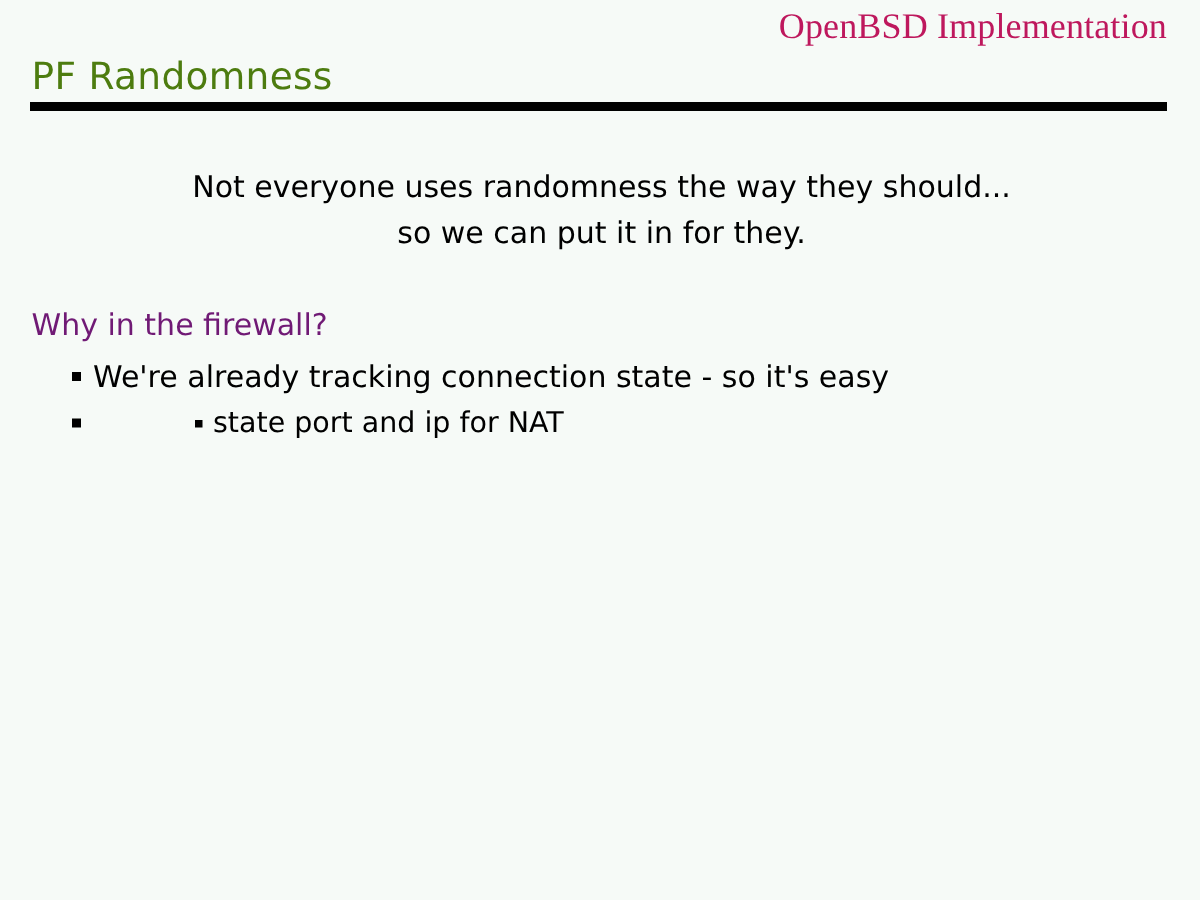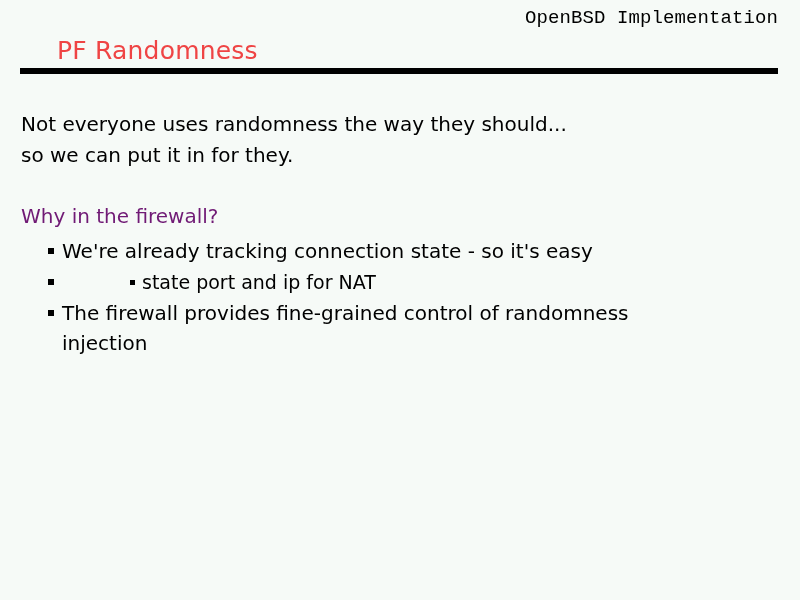--- a/index.html
+++ b/index.html
@@ -25,38 +25,37 @@
   .slide-header {
     position: absolute;
     left: 0;
     top: 0;
     width: 800px;
   }
   .header-kicker {
     position: absolute;
     right: 22px;
     top: 6px;
-    font-size: 19px;
+    font-size: 24px;
     line-height: 24px;
-    font-family: Liberation Mono, monospace;
+    font-family: Liberation Serif, serif;
     letter-spacing: 0.1px;
     white-space: nowrap;
-    color: #000000;
+    color: #be185d;
   }
   .slide-title {
     position: absolute;
     left: 21px;
     top: 36px;
     font-size: 25px;
     line-height: 30px;
     font-family: "DejaVu Sans", sans-serif;
     letter-spacing: 0.2px;
     white-space: nowrap;
-    color: #ef4444;
-    margin-left: 36px;
+    color: #4d7c0f;
   }
   .title-rule {
     position: absolute;
     left: 20px;
     top: 68px;
     width: 758px;
     height: 6px;
     background: #000000;
   }
 
@@ -71,20 +70,21 @@
     position: absolute;
     left: 21px;
     top: 9px;
     width: 760px;
   }
   .intro-line {
     font-size: 20px;
     line-height: 31px;
     white-space: nowrap;
     color: #000;
+    text-align: center;
   }
 
   .question-line {
     position: absolute;
     left: 21px;
     top: 102px;
     font-size: 20px;
     line-height: 29px;
     white-space: nowrap;
     color: #701a75;
@@ -176,21 +176,17 @@
       <li class="bullet-item level-1">
         <span class="bullet-marker"></span>
         <ul class="sub-list">
           <li class="sub-item">
             <span class="sub-marker"></span>
             <span class="sub-text">state port and ip for NAT</span>
           </li>
         </ul>
       </li>
 
-      <li class="bullet-item level-1">
-        <span class="bullet-marker"></span>
-        <span class="bullet-text">The firewall provides fine-grained control of randomness injection</span>
-      </li>
 
     </ul>
 
   </div>
 </div>
 
 </body></html>

